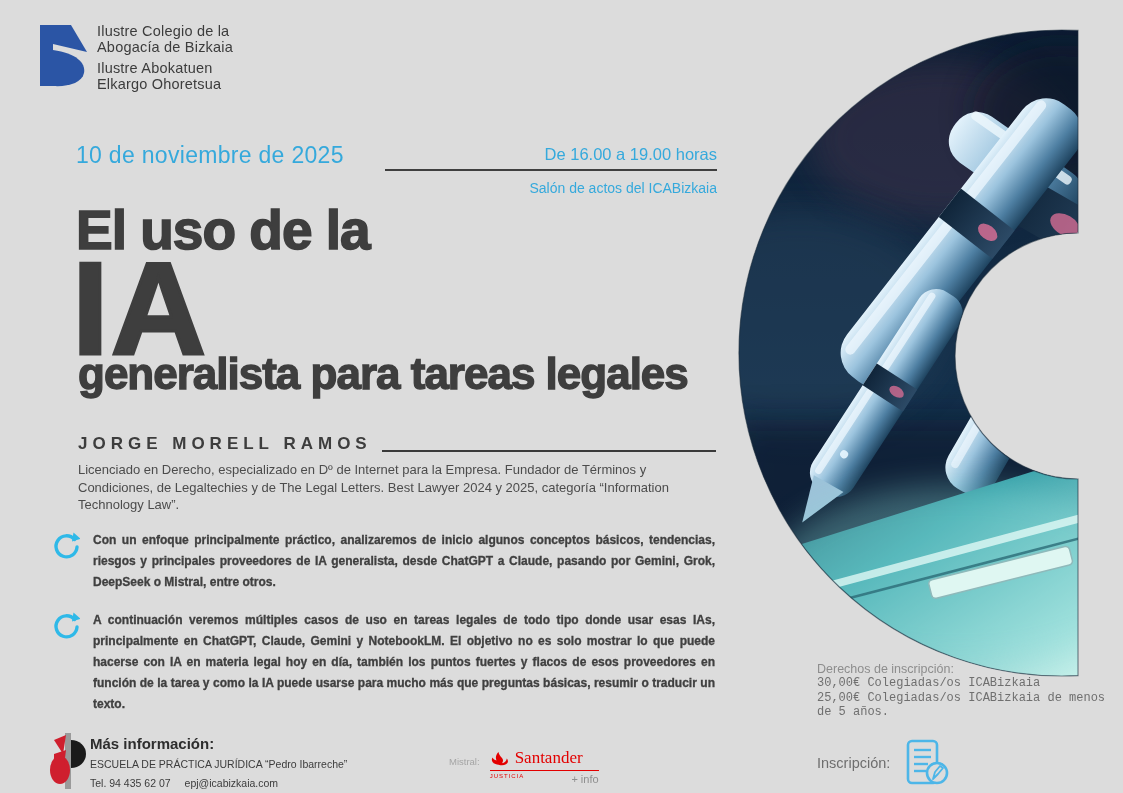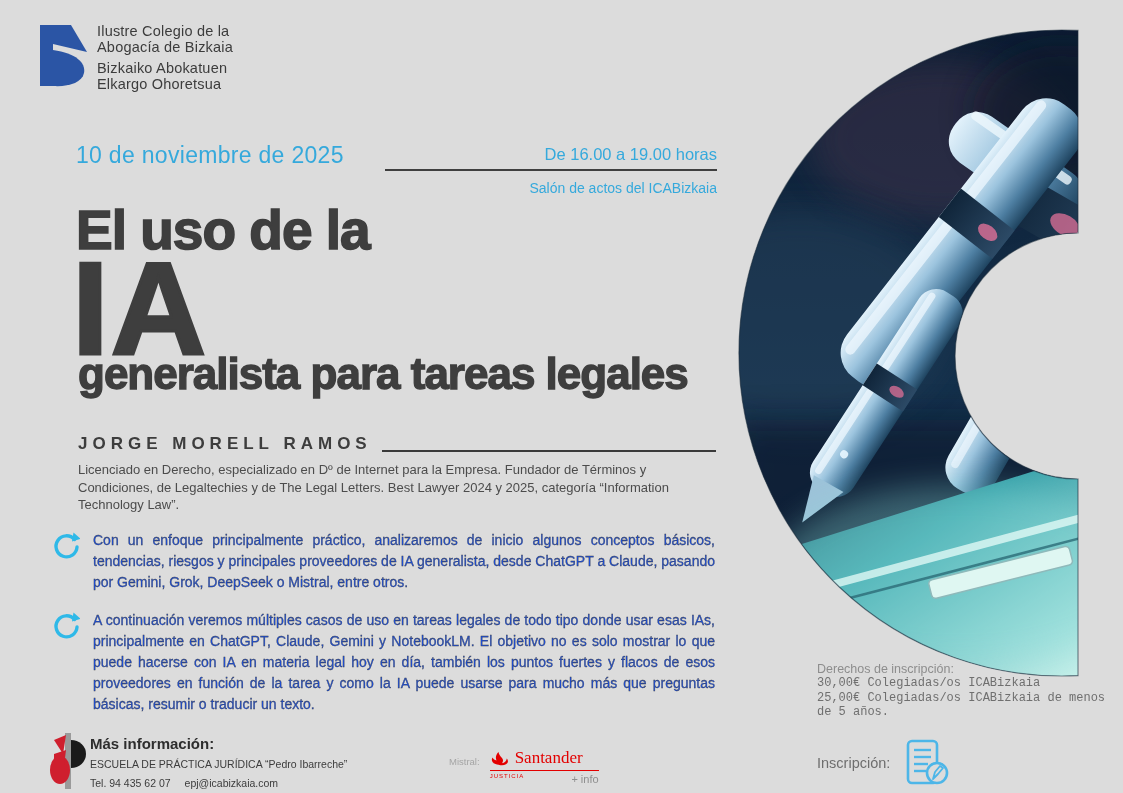--- a/index.html
+++ b/index.html
@@ -30,21 +30,21 @@
   .speaker-row{left:78px;top:434px;width:638px;display:flex;align-items:flex-end;}
   .speaker-name{font-size:17px;font-weight:700;letter-spacing:5px;color:#3d3d3d;white-space:nowrap;}
   .speaker-rule{flex:1;border-bottom:2.5px solid #3a3a3a;margin:0 0 2px 10px;}
   .speaker-bio{left:78px;top:461px;width:645px;font-size:13px;line-height:17.5px;color:#4c4c4c;}
 
   
   .bullet{left:50px;width:665px;display:flex;gap:13px;align-items:flex-start;}
   .bullet.b1{top:530px;}
   .bullet.b2{top:610px;}
   .bullet-icon{flex:0 0 30px;width:30px;height:30px;}
-  .bullet-text{flex:1;font-size:14px;font-weight:400;line-height:21px;color:#1d4ed8;
+  .bullet-text{flex:1;font-size:12px;font-weight:700;line-height:21px;color:#404040;
                text-align:justify;-webkit-text-stroke:.3px #3f3f3f;}
 
   
   .photo{left:0;top:0;width:1123px;height:793px;pointer-events:none;}
 
   
   .pricing{left:817px;top:662px;}
   .pricing-heading{font-size:12.5px;color:#8d8d8d;}
   .pricing-item{font-size:12px;line-height:14.5px;color:#6f6f6f;font-family:Liberation Mono, monospace;}
   .inscription{left:817px;top:738px;display:flex;align-items:center;gap:14px;}
@@ -161,21 +161,21 @@
       <path d="M13,0 L31,0 L47,27 L13,19 Z"></path>
       <path d="M13,25 C36,28 46,38 44,48 C42,58 28,62 13,61 Z"></path>
     </g>
   </svg>
   <div class="abs org-name">
     <div class="grp">
       <div>Ilustre Colegio de la</div>
       <div>Abogacía de Bizkaia</div>
     </div>
     <div class="grp">
-      <div>Bizkaiko Abokatuen</div>
+      <div>Ilustre Abokatuen</div>
       <div>Elkargo Ohoretsua</div>
     </div>
   </div>
 
   <div class="abs event-date">10 de noviembre de 2025</div>
   <div class="abs event-time">De 16.00 a 19.00 horas</div>
   <div class="abs header-rule"></div>
   <div class="abs event-venue">Salón de actos del ICABizkaia</div>
 
   <div class="abs t1">El uso de la</div>

